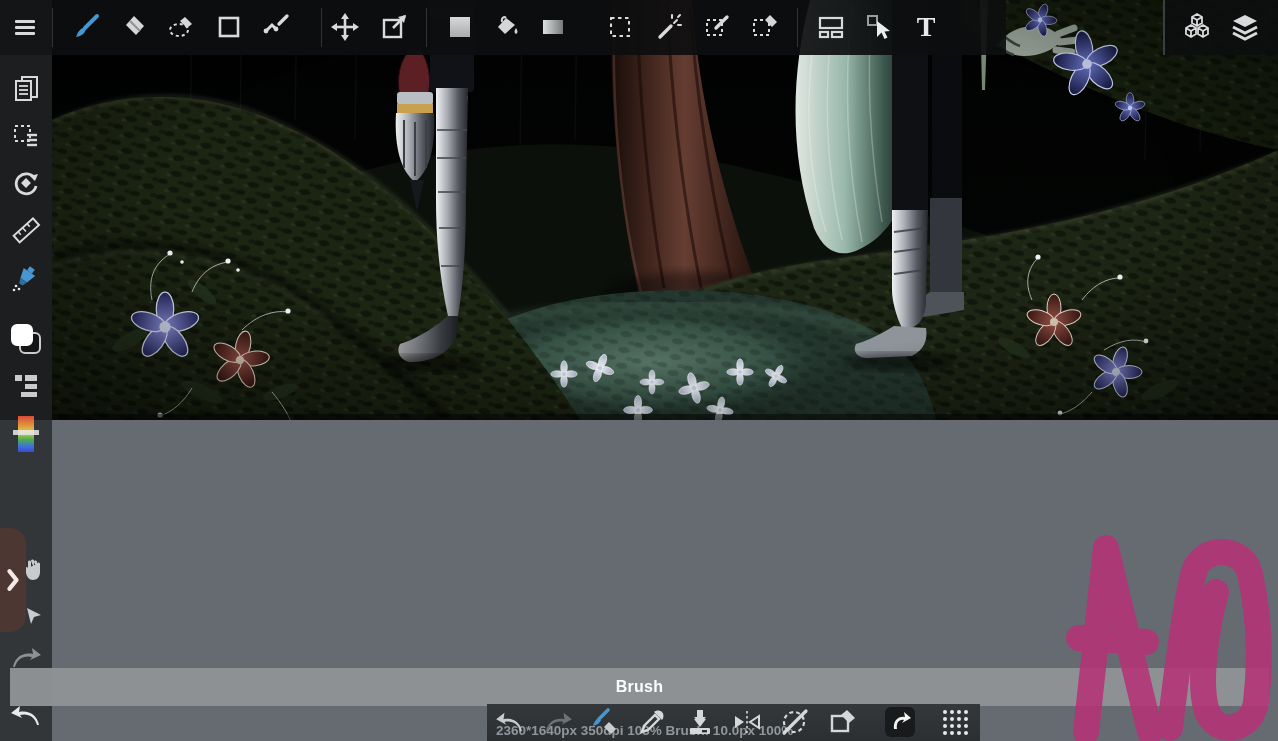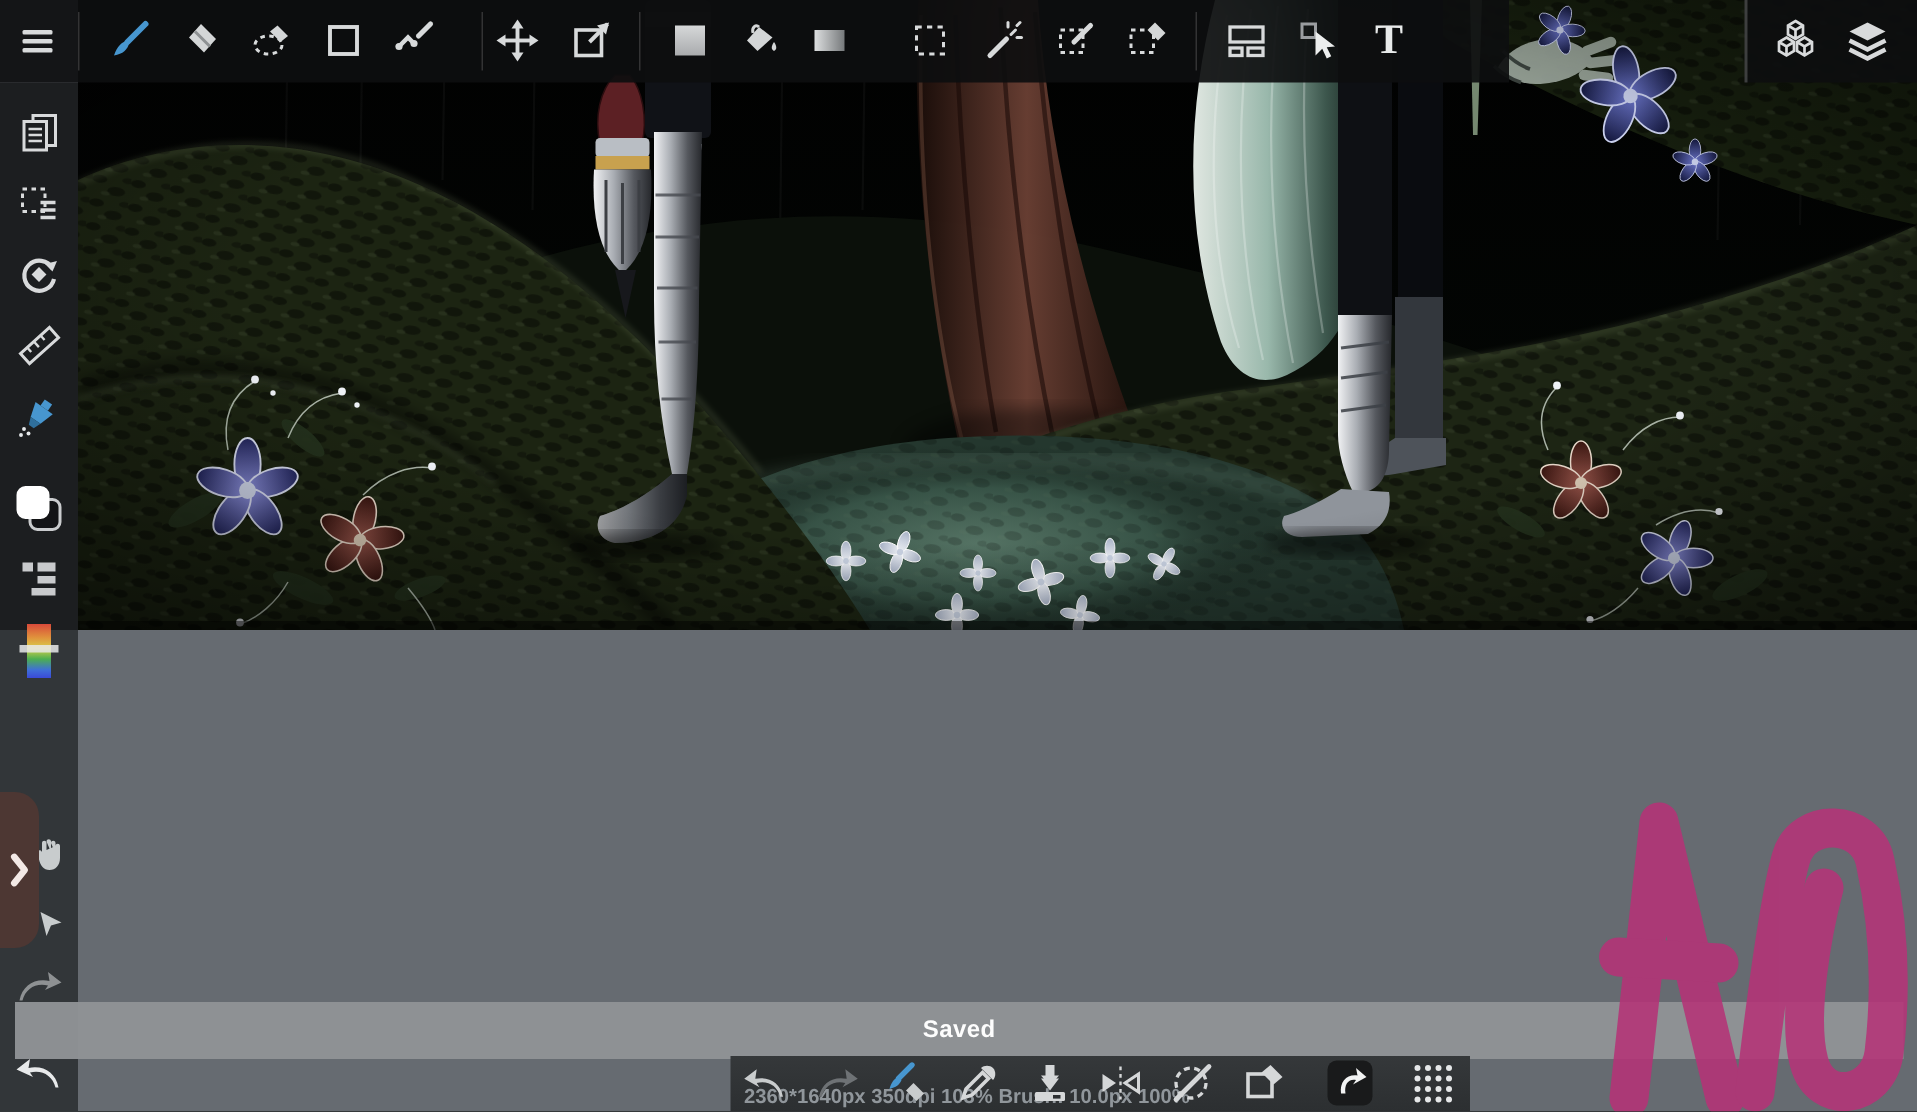--- a/index.html
+++ b/index.html
@@ -667,21 +667,21 @@
     </button>
 </div>
 
 <button class="abs" id="drawer">
     <svg width="16" height="28" viewBox="0 0 16 28">
       <path d="M4,4 L12,14 L4,24" fill="none" stroke="#f3e9e6" stroke-width="5" stroke-linecap="round" stroke-linejoin="round"></path>
     </svg>
   </button>
 
 <div class="abs" id="toast">
-    <span>Saved</span>
+    <span>Brush</span>
   </div>
 
 <div class="abs" id="bottombar">
   <span id="statusline">2360*1640px 350dpi 103% Brush: 10.0px 100%</span>
   <button class="bbtn" style="left:3px">
       <svg class="ticon" width="32" height="24" viewBox="0 0 34 26">
         <path d="M30,23 C28,13 20,8 10,10 L11,3 L2,10 L13,16 L11,13 C19,11 26,15 28,23 Z" fill="#c9cccd"></path>
       </svg>
     </button>
   <button class="bbtn" style="left:51px">

